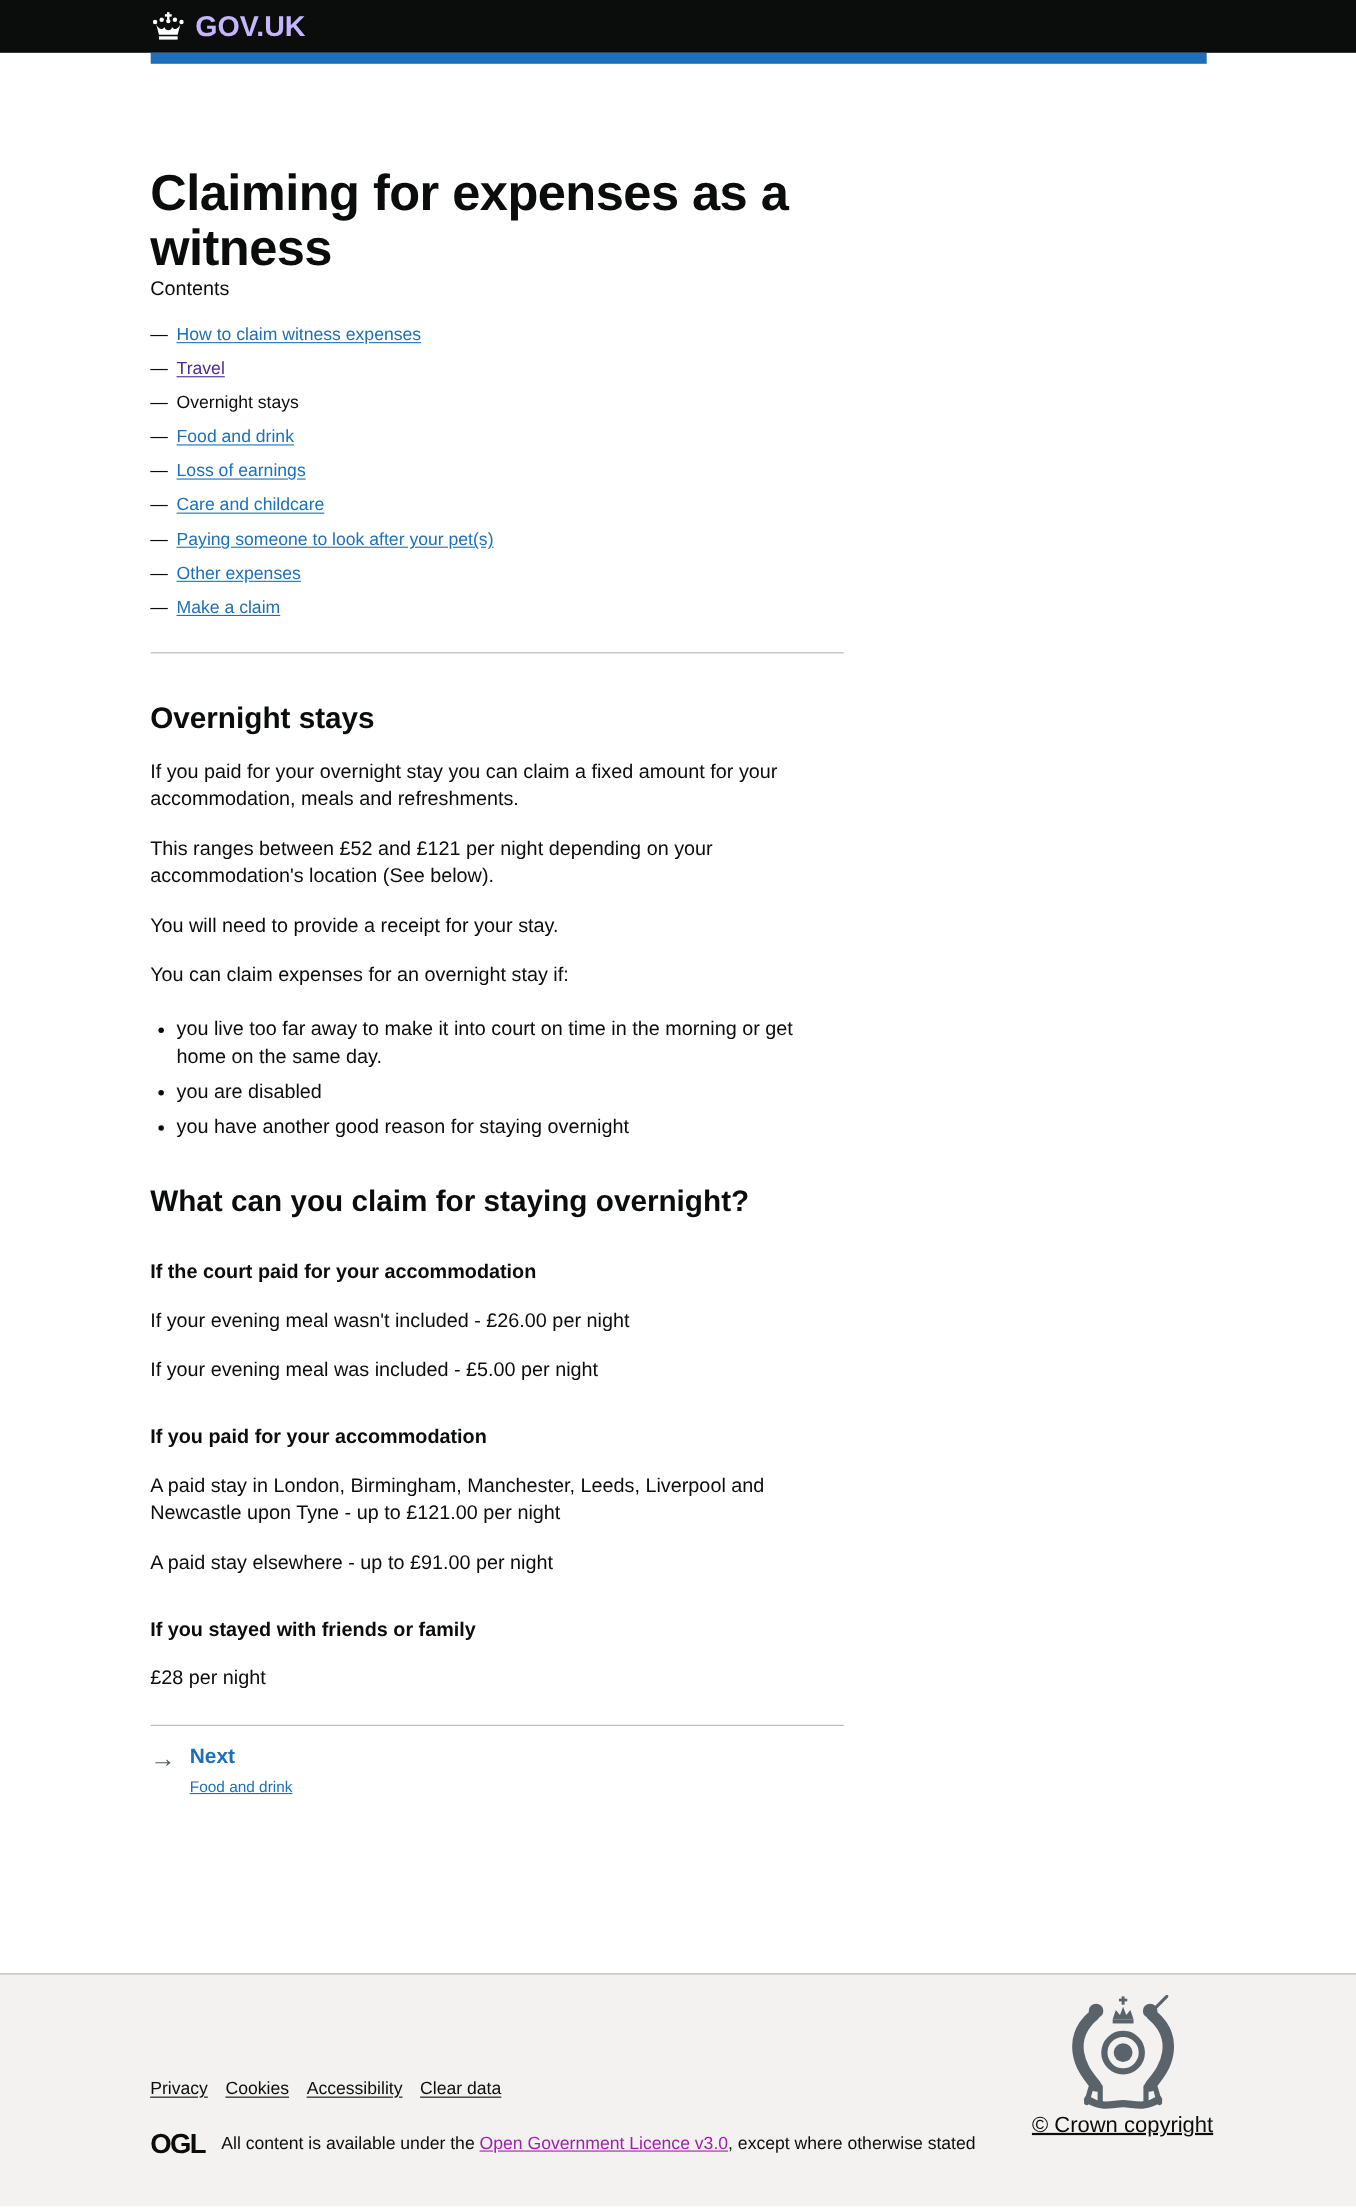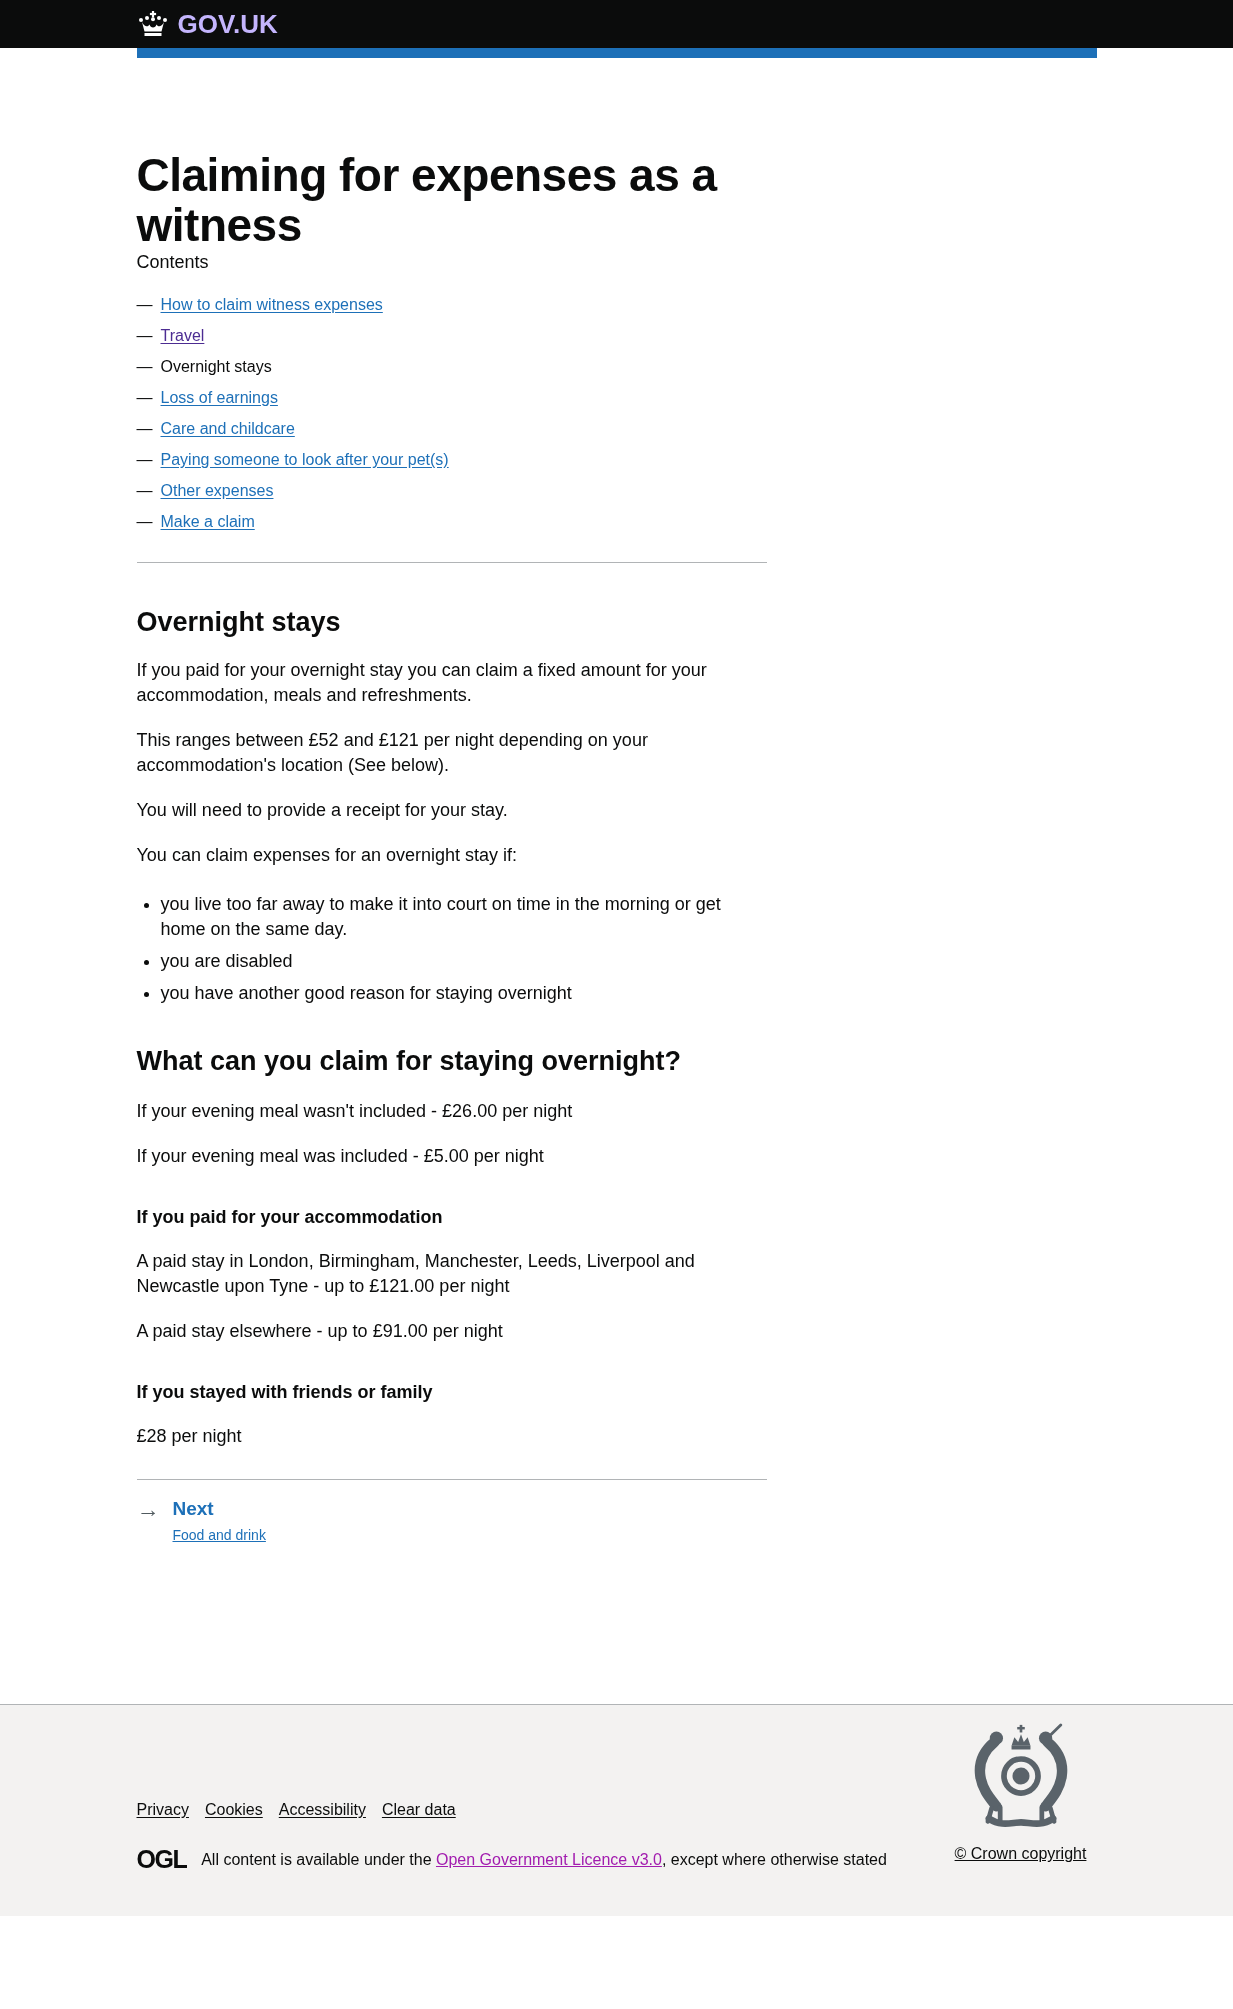--- a/index.html
+++ b/index.html
@@ -53,21 +53,21 @@
   
   footer { background: #f3f2f1; border-top: 1px solid #b1b4b6; margin-top: 160px; }
   .footer-inner { position: relative; padding: 96px 0 42px; }
   .footer-links { display: flex; gap: 16px; margin-bottom: 26px; }
   .footer-links a { color: #0b0c0c; font-size: 16px; text-decoration: underline; text-underline-offset: 2px; }
   .ogl-row { display: flex; align-items: center; gap: 15px; }
   .ogl { font-weight: 800; font-size: 25px; letter-spacing: -1.5px; }
   .licence { font-size: 16px; }
   .licence a { color: #a21caf; text-decoration: underline; }
   .footer-right { position: absolute; top: 18px; right: 0; width: 152px; display: flex; flex-direction: column; align-items: center; }
-  .copyright { color: #0b0c0c; font-size: 16px; text-decoration: underline; margin-top: 16px; white-space: nowrap; }
+  .copyright { color: #0b0c0c; font-size: 20px; text-decoration: underline; margin-top: 2px; white-space: nowrap; }
 </style>
 </head>
 <body>
 
 <header class="site-header">
   <div class="container header-inner">
     <a class="logo" href="#">
       <span style="display:inline-flex;">
         <svg viewBox="0 0 32 26" width="32" height="26" fill="#ffffff" aria-hidden="true">
           <rect x="14.9" y="0" width="2.2" height="6.5"></rect>
@@ -91,20 +91,21 @@
 
 <main class="container">
   <div class="column">
     <h1>Claiming for expenses as a witness</h1>
 
     <p class="toc-label">Contents</p>
     <ol class="toc" id="toc">
         <li class="toc-item"><span class="toc-dash">—</span><a href="#" class="toc-link">How to claim witness expenses</a></li>
         <li class="toc-item"><span class="toc-dash">—</span><a href="#" class="toc-link visited">Travel</a></li>
         <li class="toc-item"><span class="toc-dash">—</span><span class="toc-current">Overnight stays</span></li>
+        <li class="toc-item"><span class="toc-dash">—</span><a href="#" class="toc-link">Food and drink</a></li>
         <li class="toc-item"><span class="toc-dash">—</span><a href="#" class="toc-link">Loss of earnings</a></li>
         <li class="toc-item"><span class="toc-dash">—</span><a href="#" class="toc-link">Care and childcare</a></li>
         <li class="toc-item"><span class="toc-dash">—</span><a href="#" class="toc-link">Paying someone to look after your pet(s)</a></li>
         <li class="toc-item"><span class="toc-dash">—</span><a href="#" class="toc-link">Other expenses</a></li>
         <li class="toc-item"><span class="toc-dash">—</span><a href="#" class="toc-link">Make a claim</a></li>
       </ol>
 
     <hr class="rule">
 
     <h2>Overnight stays</h2>
@@ -115,20 +116,21 @@
         <p>You can claim expenses for an overnight stay if:</p>
       </div>
     <ul class="bullets" id="bullets">
         <li>you live too far away to make it into court on time in the morning or get home on the same day.</li>
         <li>you are disabled</li>
         <li>you have another good reason for staying overnight</li>
       </ul>
 
     <h2 class="sub">What can you claim for staying overnight?</h2>
     <div id="groups">
+        <h3>If the court paid for your accommodation</h3>
         <p>If your evening meal wasn't included - £26.00 per night</p>
         <p>If your evening meal was included - £5.00 per night</p>
         <h3>If you paid for your accommodation</h3>
         <p>A paid stay in London, Birmingham, Manchester, Leeds, Liverpool and Newcastle upon Tyne - up to £121.00 per night</p>
         <p>A paid stay elsewhere - up to £91.00 per night</p>
         <h3>If you stayed with friends or family</h3>
         <p>£28 per night</p>
       </div>
 
     <hr class="rule pag">

